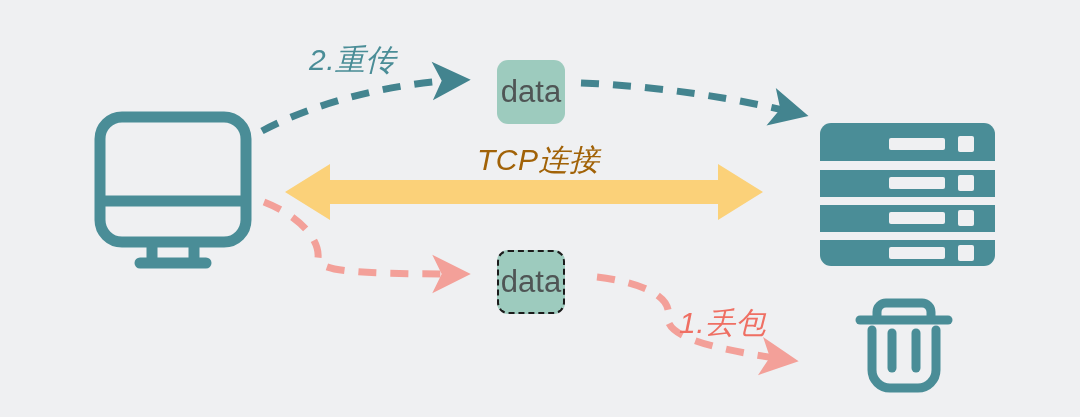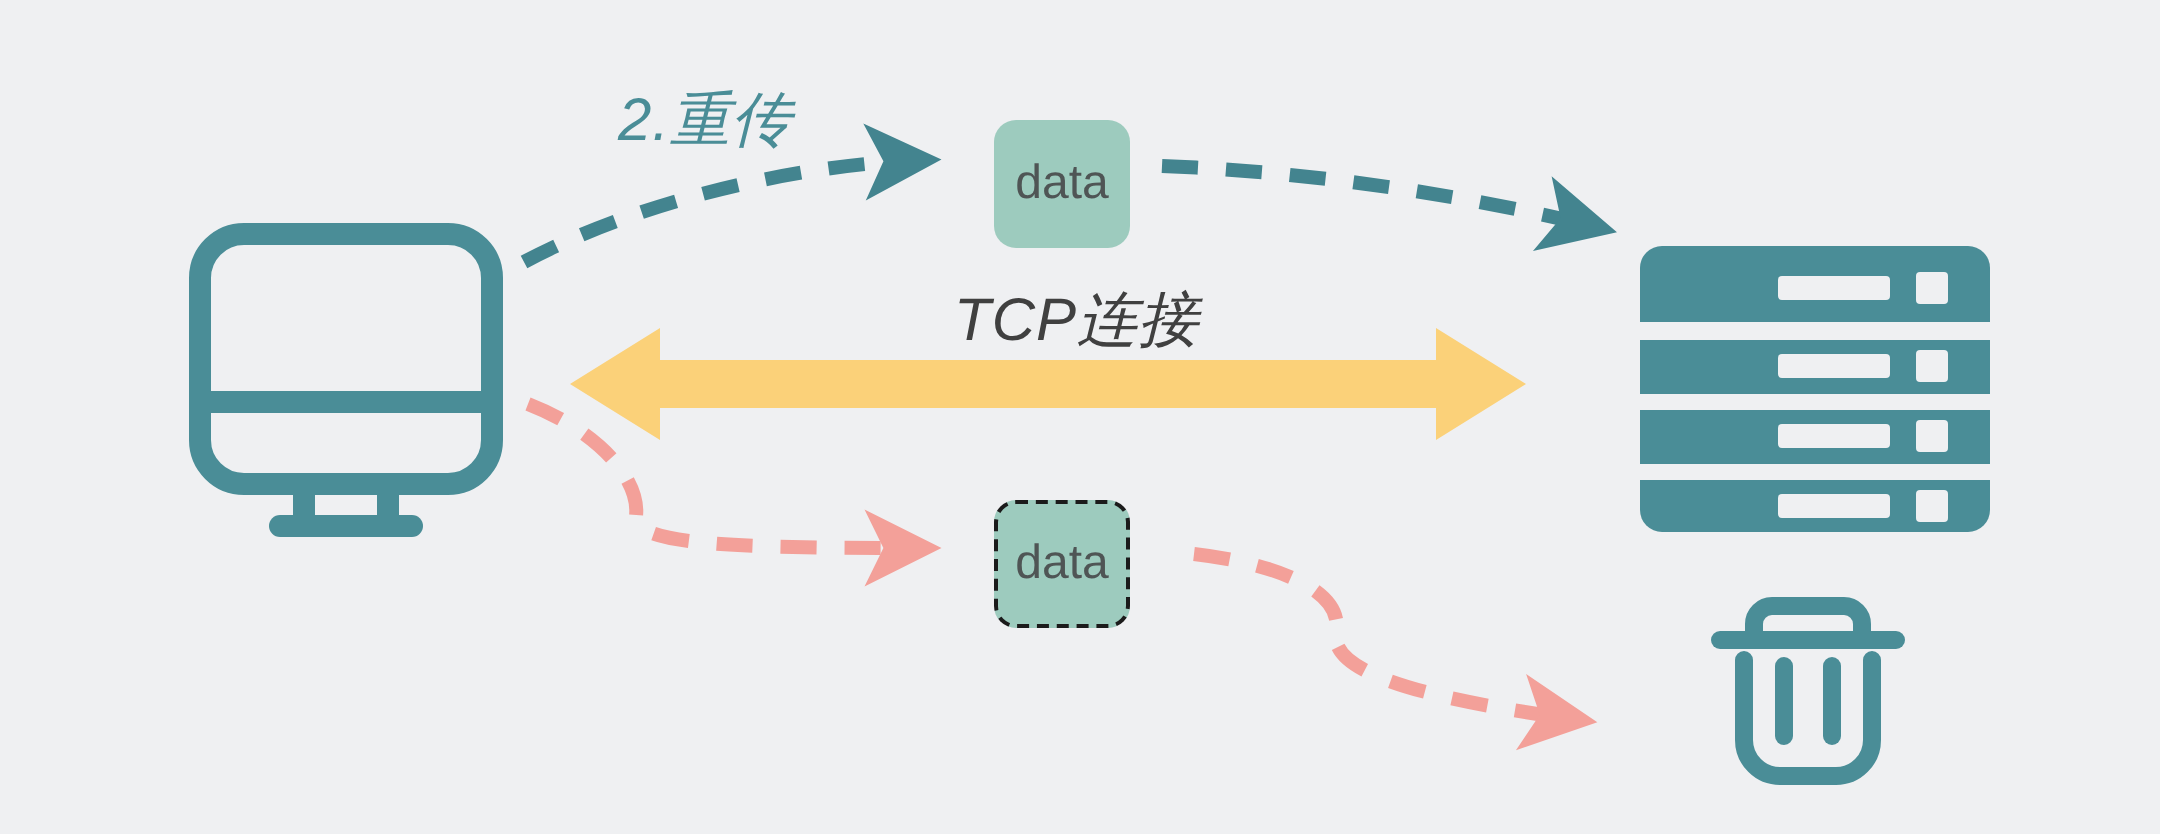--- a/index.html
+++ b/index.html
@@ -36,35 +36,35 @@
   #label-retransmit {
     left: 309px;
     top: 40px;
     font-size: 30px;
     color: #4a8d97;
   }
   #label-tcp {
     left: 477px;
     top: 140px;
     font-size: 30px;
-    color: #404040;
+    color: #a16207;
   }
   #label-lost {
     left: 679px;
     top: 303px;
     font-size: 30px;
     color: #ef6f63;
   }
   .data-box {
     position: absolute;
     background: #9dcbbe;
     display: flex;
     align-items: center;
     justify-content: center;
-    font-size: 24px;
+    font-size: 31px;
     color: #4f5555;
   }
   #data-box-top {
     left: 497px;
     top: 60px;
     width: 68px;
     height: 64px;
     border-radius: 11px;
   }
   #data-box-bottom {
@@ -147,14 +147,15 @@
   </div>
 
   <div class="data-box" id="data-box-bottom">
     <span>data</span>
   </div>
 
   <div class="label" id="label-retransmit">2.重传</div>
 
   <div class="label" id="label-tcp">TCP连接</div>
 
+  <div class="label" id="label-lost">1.丢包</div>
 
 </div>
 
 </body></html>

